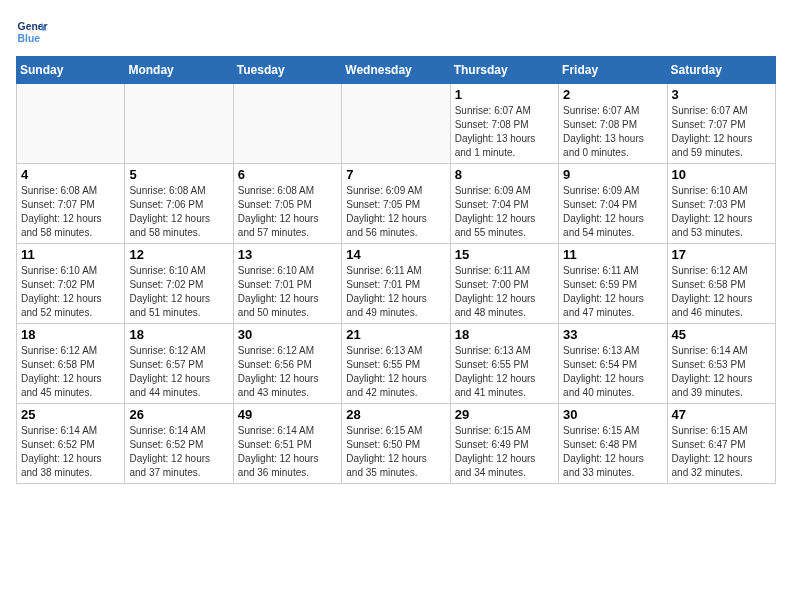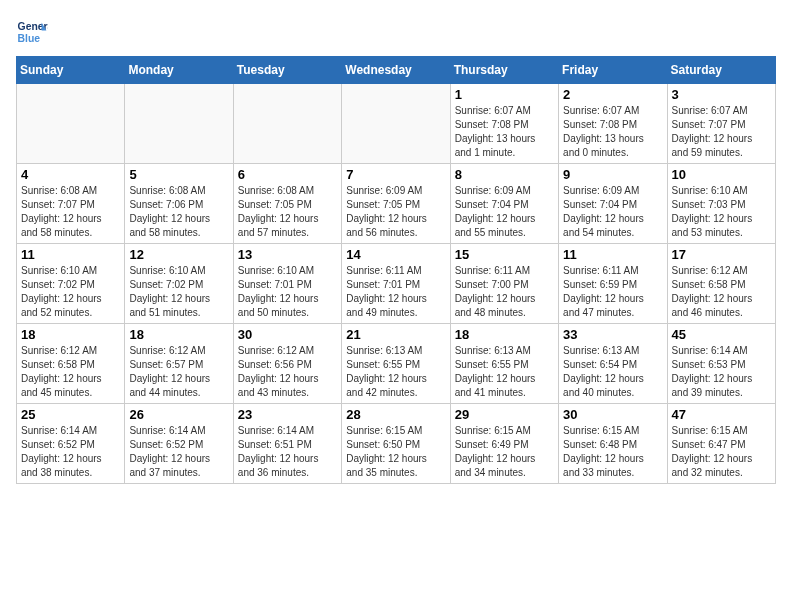--- a/index.html
+++ b/index.html
@@ -292,21 +292,21 @@
 and 38 minutes.</div>
         </td>
         <td>
           <div class="day-number">26</div>
           <div class="day-info" style="white-space: pre-line;">Sunrise: 6:14 AM
 Sunset: 6:52 PM
 Daylight: 12 hours
 and 37 minutes.</div>
         </td>
         <td>
-          <div class="day-number">23</div>
+          <div class="day-number">49</div>
           <div class="day-info" style="white-space: pre-line;">Sunrise: 6:14 AM
 Sunset: 6:51 PM
 Daylight: 12 hours
 and 36 minutes.</div>
         </td>
         <td>
           <div class="day-number">28</div>
           <div class="day-info" style="white-space: pre-line;">Sunrise: 6:15 AM
 Sunset: 6:50 PM
 Daylight: 12 hours

